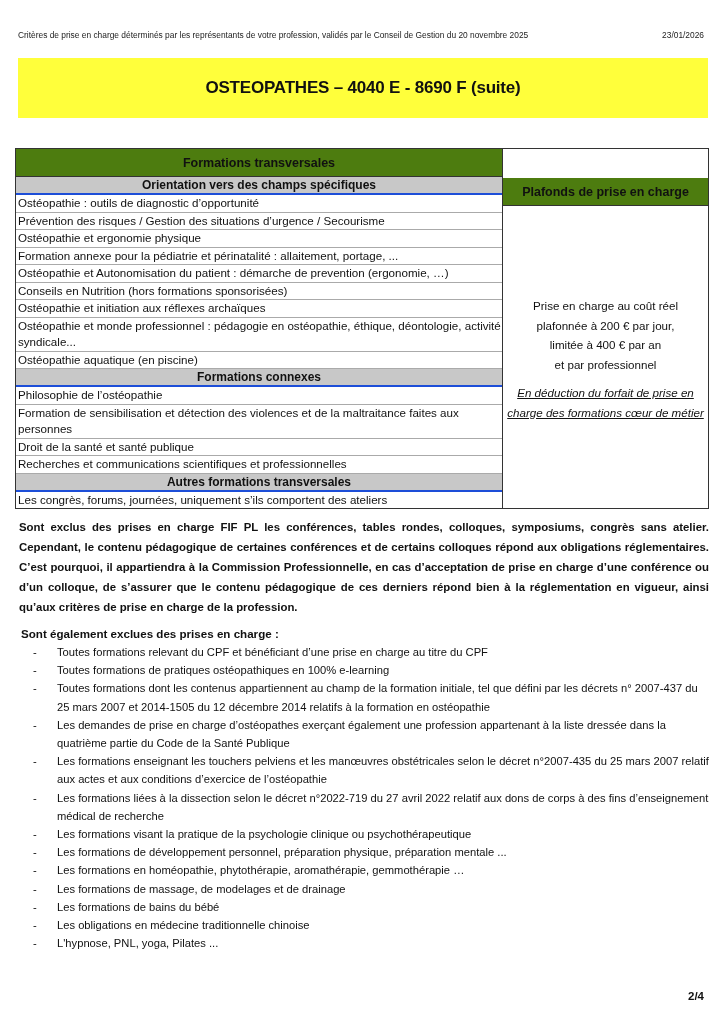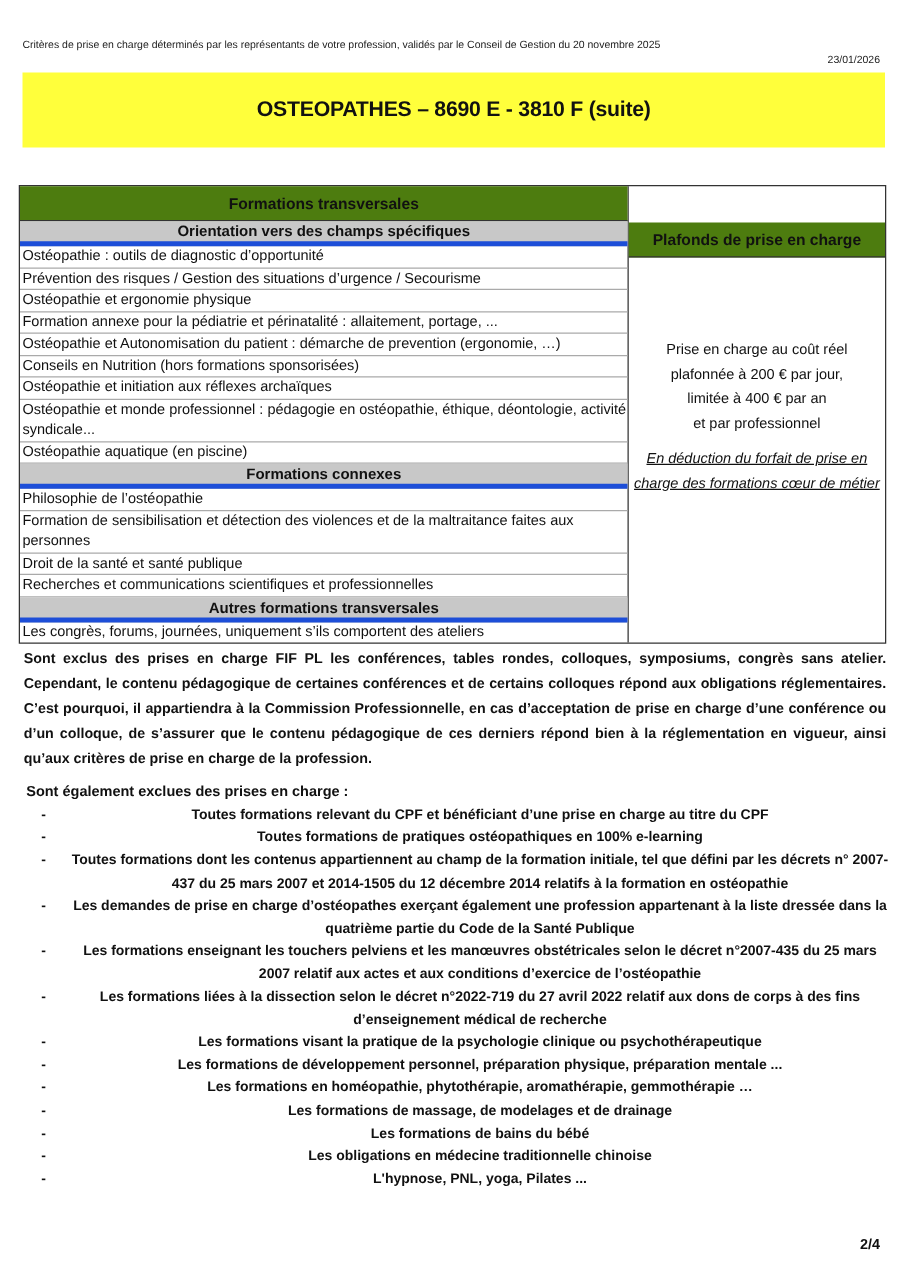--- a/index.html
+++ b/index.html
@@ -1,50 +1,50 @@
 <!DOCTYPE html>
 <html><head>
 <meta charset="utf-8">
 <style>
   html, body { margin: 0; padding: 0; background: #ffffff; }
   body { width: 724px; height: 1024px; position: relative; overflow: hidden; color: #111; font-family: "Liberation Sans", sans-serif; }
   .top-line { position: absolute; top: 30px; left: 18px; right: 18px; font-size: 8.4px; color: #222; }
-  .top-line .date { position: absolute; right: 2px; top: 12px; }
+  .top-line .date { position: absolute; right: 2px; top: 0; }
   .title-band { position: absolute; top: 58px; left: 18px; width: 690px; height: 60px; background: #ffff3b; display: flex; align-items: center; justify-content: center; }
   .title-band h1 { margin: 0; font-size: 17px; font-weight: bold; letter-spacing: -0.2px; }
 
   .tbl { position: absolute; top: 148px; left: 15px; width: 692px; border: 1.5px solid #333; display: flex; }
   .col-left { width: 486px; border-right: 1.5px solid #333; }
   .col-right { flex: 1; display: flex; flex-direction: column; margin-top: 29px; }
   .hdr { height: 27px; background: #4d7c0f; border-bottom: 1.5px solid #333; display: flex; align-items: center; justify-content: center; font-weight: bold; font-size: 12.5px; }
-  .sec { background: #c8c8c8; text-align: center; font-weight: bold; font-size: 12px; height: 16px; line-height: 16px; border-bottom: 4px solid #1d4ed8; }
+  .sec { background: #c8c8c8; text-align: center; font-weight: bold; font-size: 12px; height: 16px; line-height: 16px; border-bottom: 2px solid #1d4ed8; }
   .row { font-size: 11.6px; line-height: 16.5px; padding-left: 2px; border-bottom: 1px solid #aaa; }
   .row:last-child { border-bottom: none; }
-  .right-body { flex: 1; display: flex; flex-direction: column; align-items: center; padding-top: 64px; font-size: 11.6px; line-height: 19.5px; text-align: center; }
+  .right-body { flex: 1; display: flex; flex-direction: column; align-items: center; padding-top: 90px; font-size: 11.6px; line-height: 19.5px; text-align: center; }
   .right-body .under { margin-top: 9px; text-decoration: underline; padding: 0 4px; font-style: italic; }
 
   .para { position: absolute; top: 517px; left: 19px; width: 690px; font-size: 11.4px; font-weight: bold; line-height: 20px; text-align: justify; }
   .excl { position: absolute; top: 625px; left: 21px; width: 690px; }
   .excl-title { font-size: 11.6px; font-weight: bold; line-height: 18px; }
   .excl-title span { }
   ul.list { list-style: none; margin: 0; padding: 0; }
-  ul.list li { position: relative; padding-left: 36px; font-size: 11.2px; font-weight: bold; line-height: 18.2px; text-align: center; }
+  ul.list li { position: relative; padding-left: 36px; font-size: 11.2px; font-weight: normal; line-height: 18.2px; }
   ul.list li::before { content: "-"; position: absolute; left: 12px; }
   .pagenum { position: absolute; bottom: 22px; right: 20px; font-size: 11.5px; font-weight: bold; }
 </style>
 </head>
 <body>
 
 <div class="top-line">
   <span>Critères de prise en charge déterminés par les représentants de votre profession, validés par le Conseil de Gestion du 20 novembre 2025</span>
   <span class="date">23/01/2026</span>
 </div>
 
 <div class="title-band">
-  <h1>OSTEOPATHES – 8690 E - 3810 F (suite)</h1>
+  <h1>OSTEOPATHES – 4040 E - 8690 F (suite)</h1>
 </div>
 
 <div class="tbl">
   <div class="col-left">
     <div class="hdr">Formations transversales</div>
     <div id="sections">
         <div class="sec">Orientation vers des champs spécifiques</div>
         <div class="row">Ostéopathie : outils de diagnostic d’opportunité</div>
         <div class="row">Prévention des risques / Gestion des situations d’urgence / Secourisme</div>
         <div class="row">Ostéopathie et ergonomie physique</div>

